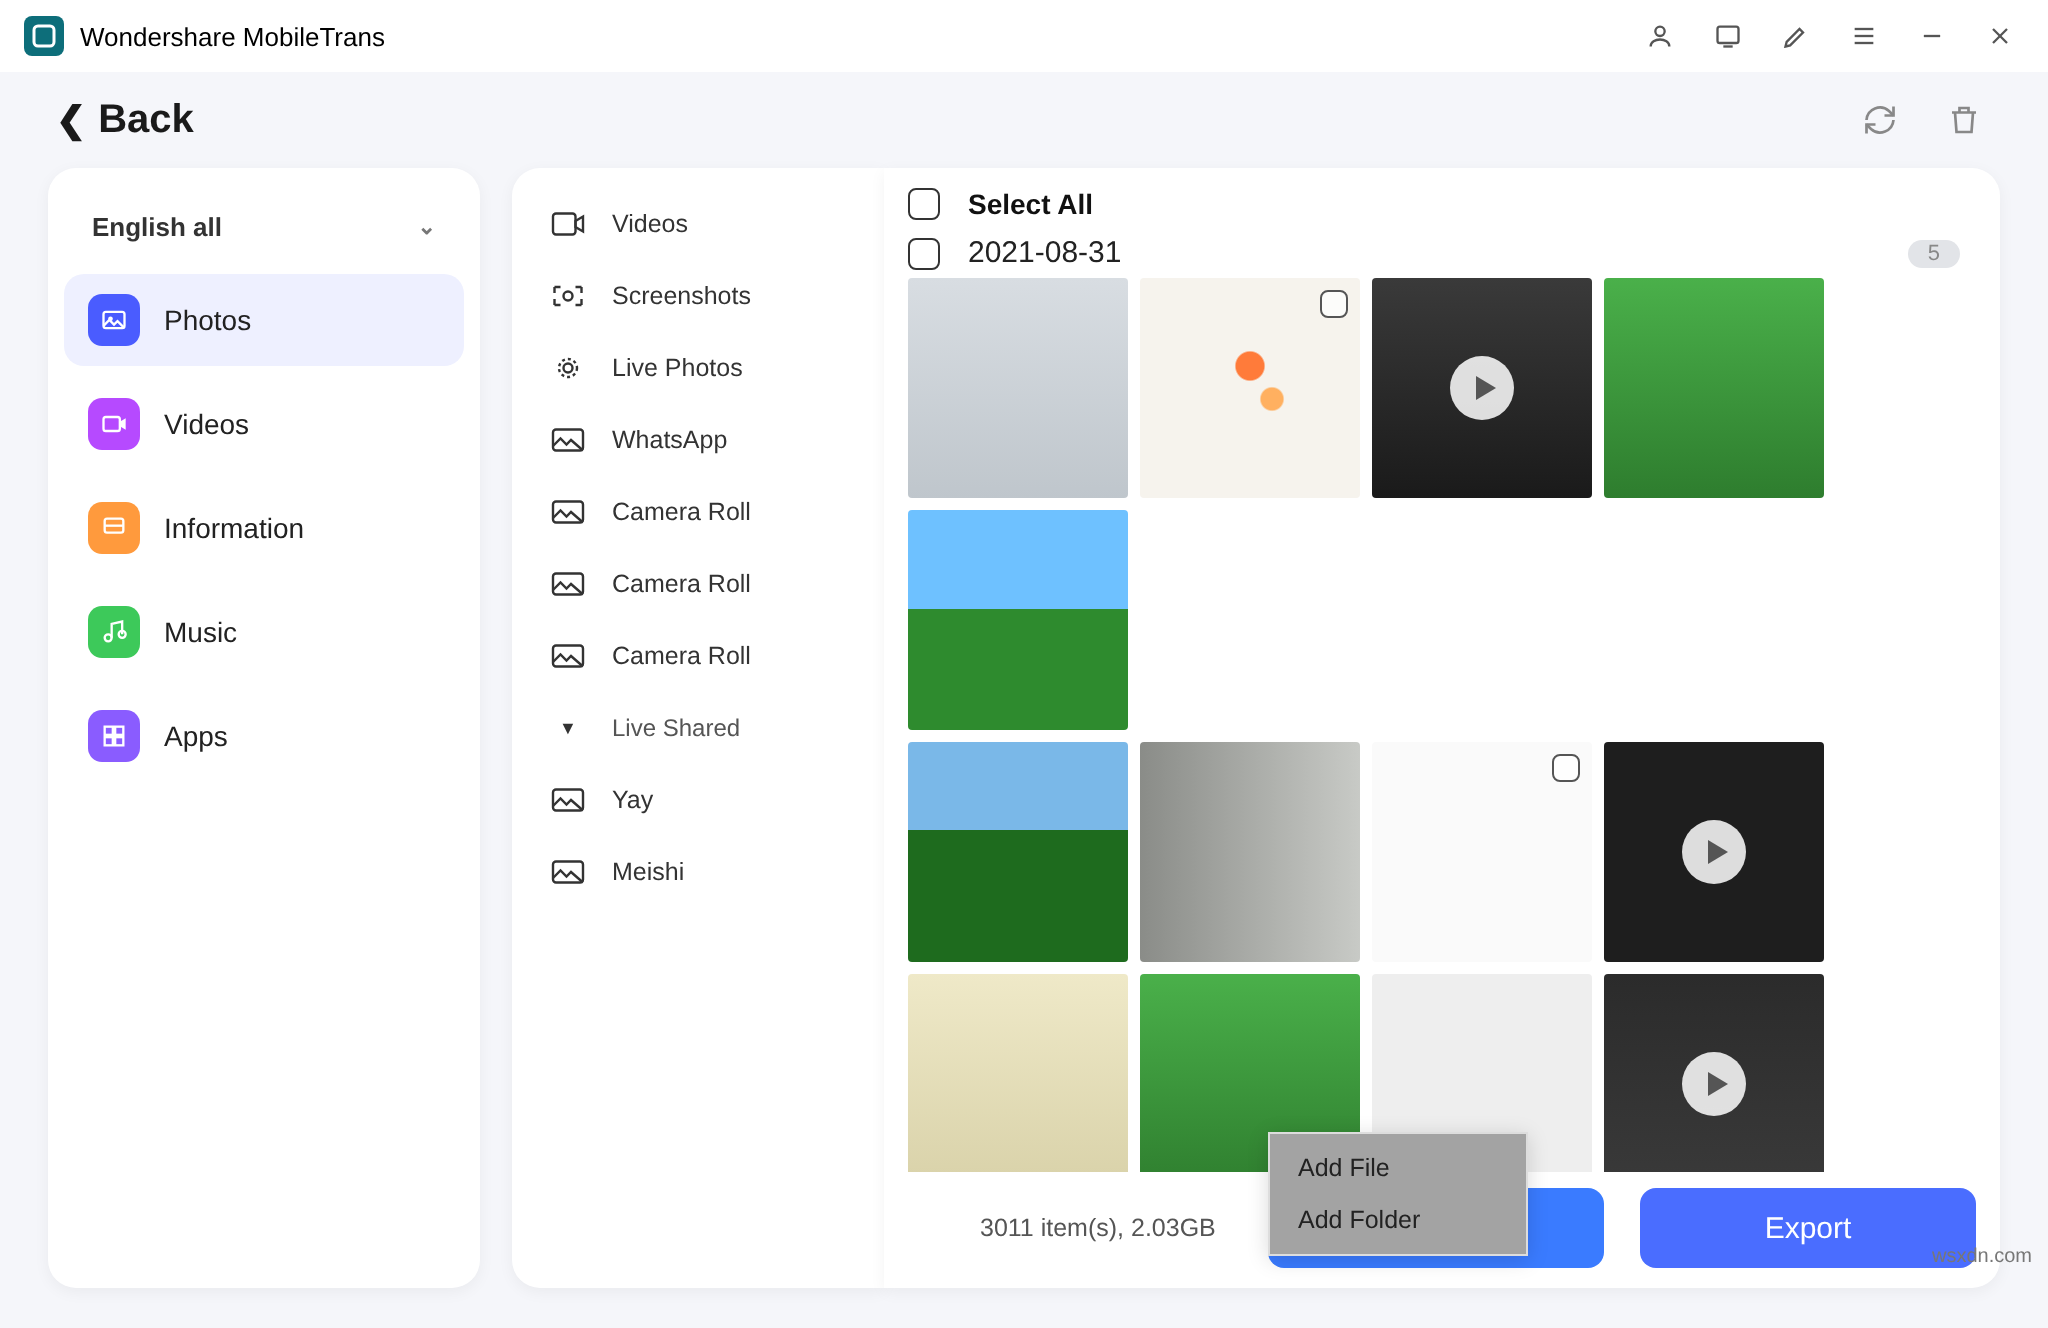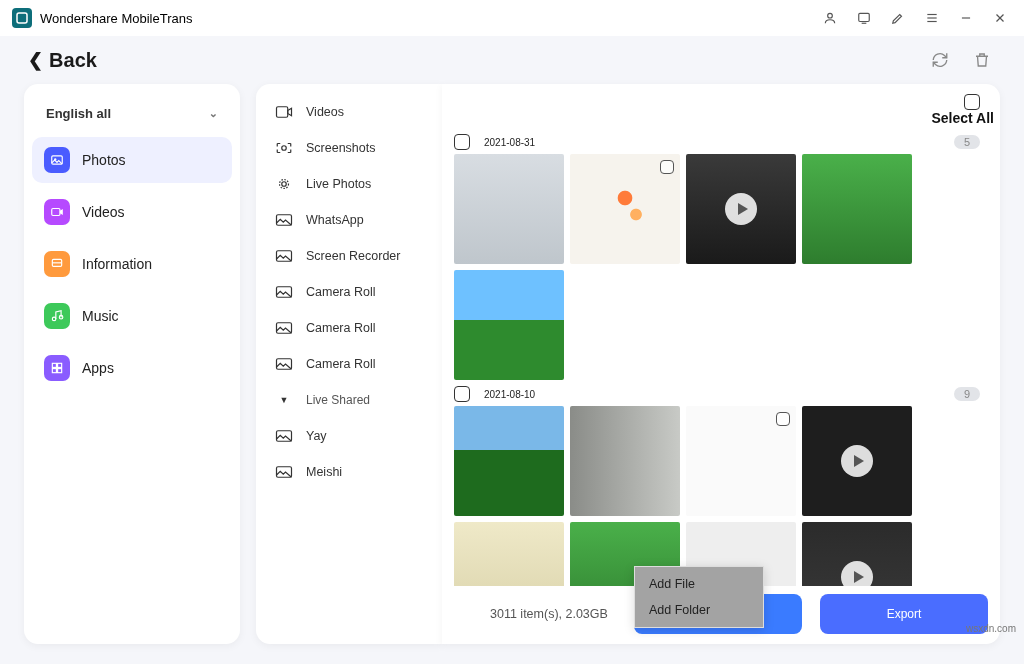--- a/index.html
+++ b/index.html
@@ -20,37 +20,37 @@
 .lang-sel { display:flex; align-items:center; justify-content:space-between; padding:8px 14px; font-size:13px; color:#333; cursor:pointer; font-weight:600; margin-bottom:8px;}
 .nav-item { display:flex; align-items:center; padding:10px 12px; border-radius:10px; cursor:pointer; margin-bottom:6px;}
 .nav-item.active { background:#eef0ff; }
 .nav-icon { width:26px; height:26px; border-radius:7px; margin-right:12px; display:flex; align-items:center; justify-content:center; color:#fff; font-size:14px;}
 .nav-label{font-size:14px; color:#222;}
 .sidebar2 { width:186px; padding:10px 0; overflow-y:auto;}
 .sub-item{display:flex; align-items:center; padding:10px 18px; cursor:pointer; font-size:12.5px; color:#333;}
 .sub-icon{width:20px; height:16px; margin-right:12px; color:#333; display:flex; align-items:center; justify-content:center;}
 .sub-item.expand{font-size:12px; color:#555;}
 .content{flex:1; padding:4px 0 0 12px; display:flex; flex-direction:column; overflow:hidden;}
-.select-all-row{display:flex; align-items:flex-end; margin:2px 0 4px 0;flex-direction:column;}
+.select-all-row{display:flex; align-items:flex-end; margin:2px 0 4px 0;}
 .cbox{width:16px;height:16px;border:1.5px solid #333;border-radius:4px;margin-right:14px;cursor:pointer;background:#fff;}
 .sa-label{font-size:14px; font-weight:600; color:#111;}
 .group-row{display:flex; align-items:center; margin:4px 0;}
-.date-label{font-size:10px;color:#222;font-weight:500;}
+.date-label{font-size:15px;color:#222;font-weight:500;}
 .group-spacer{flex:1;}
 .count-badge{background:#e2e4e8;color:#888;font-size:11px;padding:1px 10px;border-radius:10px;margin-right:8px;}
 .thumbs{display:flex;flex-wrap:wrap;gap:6px;margin:4px 0 6px 0;}
 .thumb{width:110px;height:110px;background:#ccc;border-radius:2px;position:relative;overflow:hidden;cursor:pointer;}
 .thumb .tcb{position:absolute;top:6px;right:6px;width:14px;height:14px;border:1.5px solid #555;border-radius:4px;background:rgba(255,255,255,0.7);}
 .thumb.video::after{content:"";position:absolute;top:50%;left:50%;width:32px;height:32px;margin:-16px 0 0 -16px;background:rgba(255,255,255,0.85);border-radius:50%;}
 .thumb.video::before{content:"";position:absolute;top:50%;left:50%;margin:-6px 0 0 -3px;border-left:10px solid #555;border-top:6px solid transparent;border-bottom:6px solid transparent;z-index:2;}
 .scroll-area{flex:1; overflow-y:auto; padding-right:6px;}
 .footer{display:flex; align-items:center; padding:8px 6px 0 36px; position:relative;}
 .footer-info{font-size:12.5px;color:#555;}
 .footer-spacer{flex:1;}
-.btn{width:168px;height:40px;border-radius:8px;border:none;color:#fff;font-size:12px;cursor:pointer;margin-left:18px;}
+.btn{width:168px;height:40px;border-radius:8px;border:none;color:#fff;font-size:15px;cursor:pointer;margin-left:18px;}
 .btn.import{background:#3a7bff;}
 .btn.export{background:#4a6dff;}
 .context-menu{position:absolute;right:230px;bottom:6px;background:#a3a3a3;border:1px solid #ddd;box-shadow:0 2px 10px rgba(0,0,0,0.15);width:130px;padding:4px 0;z-index:10;}
 .ctx-item{padding:6px 14px;font-size:12.5px;color:#222;cursor:pointer;}
 .watermark{position:absolute;bottom:30px;right:8px;font-size:10px;color:#777;z-index:20;}
 
 .tf1{background:linear-gradient(#d8dde2,#bfc6cc);}
 .tf2{background:radial-gradient(circle at 50% 40%, #ff7b3a 8%, transparent 9%), radial-gradient(circle at 60% 55%, #ffb060 6%, transparent 7%), #f6f3ed;}
 .tf3{background:linear-gradient(#3a3a3a,#1a1a1a);}
 .tf4{background:linear-gradient(#4ab04a, #2e7d2e);}
@@ -226,29 +226,20 @@
         </div>
         <span>WhatsApp</span>
       </div>
     <div class="sub-item">
         <div class="sub-icon">
           <svg width="18" height="14" viewBox="0 0 24 18" fill="none" stroke="#333" stroke-width="1.6">
             <rect x="2" y="2" width="20" height="14" rx="2"></rect>
             <path d="M2 13l5-5 4 4 3-3 8 7"></path>
           </svg>
         </div>
-        <span>Screen Recorder</span>
-      </div>
-    <div class="sub-item">
-        <div class="sub-icon">
-          <svg width="18" height="14" viewBox="0 0 24 18" fill="none" stroke="#333" stroke-width="1.6">
-            <rect x="2" y="2" width="20" height="14" rx="2"></rect>
-            <path d="M2 13l5-5 4 4 3-3 8 7"></path>
-          </svg>
-        </div>
         <span>Camera Roll</span>
       </div>
     <div class="sub-item">
         <div class="sub-icon">
           <svg width="18" height="14" viewBox="0 0 24 18" fill="none" stroke="#333" stroke-width="1.6">
             <rect x="2" y="2" width="20" height="14" rx="2"></rect>
             <path d="M2 13l5-5 4 4 3-3 8 7"></path>
           </svg>
         </div>
         <span>Camera Roll</span>
@@ -303,26 +294,20 @@
       <div class="thumbs">
         <div class="thumb tf1"></div>
         <div class="thumb tf2">
             <div class="tcb"></div>
           </div>
         <div class="thumb tf3 video"></div>
         <div class="thumb tf4"></div>
         <div class="thumb tf5"></div>
       </div>
 
-      <div class="group-row">
-        <div class="cbox"></div>
-        <span class="date-label">2021-08-10</span>
-        <div class="group-spacer"></div>
-        <span class="count-badge">9</span>
-      </div>
       <div class="thumbs">
         <div class="thumb tf6"></div>
         <div class="thumb tf7"></div>
         <div class="thumb tf8">
             <div class="tcb"></div>
           </div>
         <div class="thumb tf9 video"></div>
         <div class="thumb tf10"></div>
         <div class="thumb tf4"></div>
         <div class="thumb tf11"></div>

